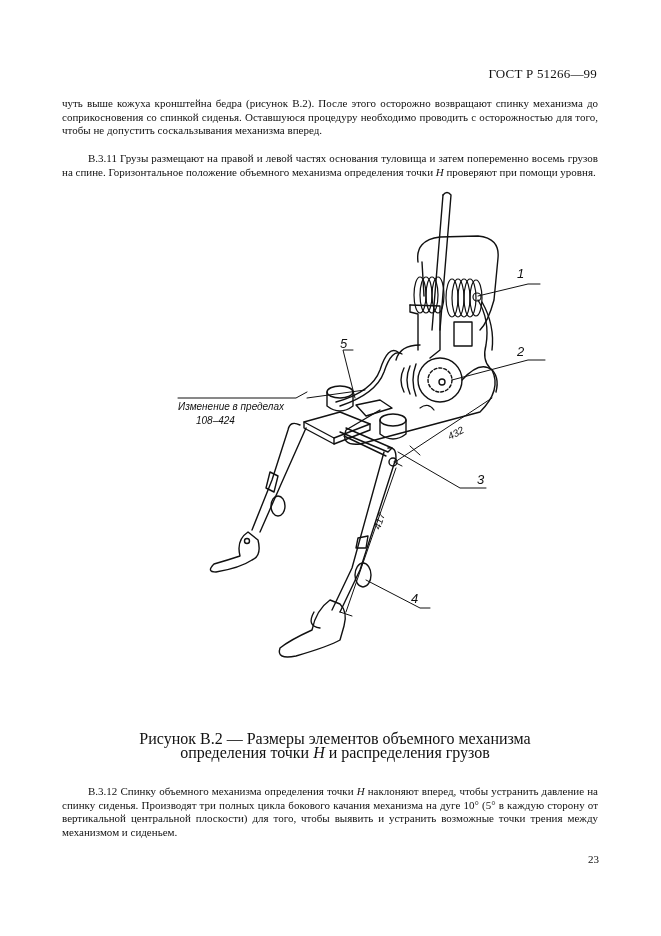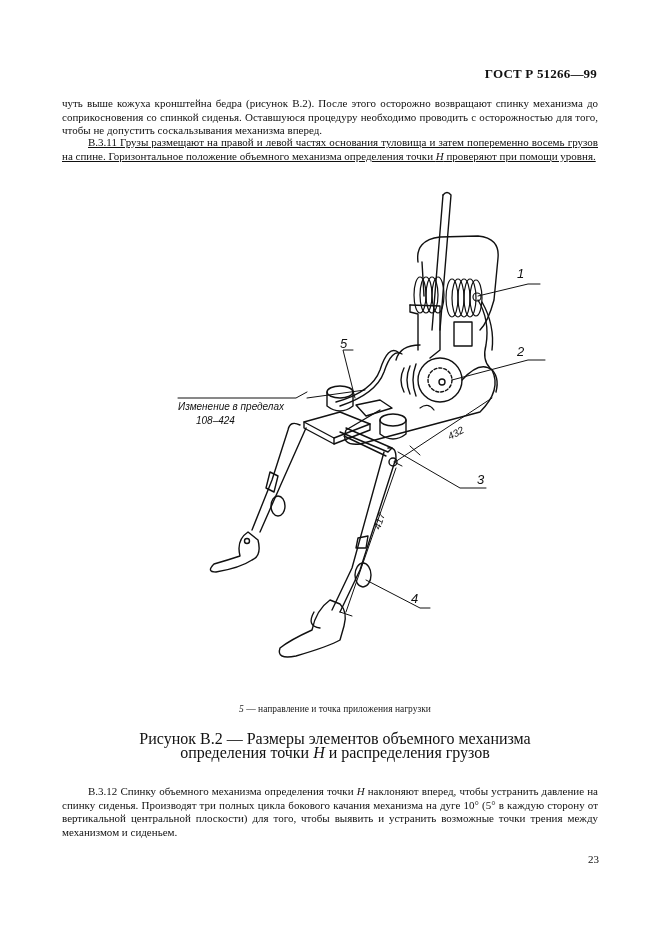--- a/index.html
+++ b/index.html
@@ -1,22 +1,22 @@
 <!DOCTYPE html>
 <html><head>
 <meta charset="utf-8">
 <style>
   html, body { margin: 0; padding: 0; background: #ffffff; }
   body { width: 661px; height: 936px; position: relative; overflow: hidden;
          font-family: "Liberation Serif", "DejaVu Serif", serif; color: #111; }
-  .header { position: absolute; top: 66px; right: 64px; font-weight: bold; font-size: 13px; letter-spacing: 0.2px; margin-left: 28px; }
+  .header { position: absolute; top: 66px; right: 64px; font-weight: normal; font-size: 13px; letter-spacing: 0.2px; margin-left: 28px; }
   .para { position: absolute; left: 62px; width: 536px; font-size: 11px; line-height: 13.6px; text-align: justify; }
   .para .indent { display: inline-block; width: 26px; }
   .p1 { top: 97px; }
-  .p2 { top: 136px; text-decoration: underline; }
+  .p2 { top: 152px; }
   .p3 { top: 785px; }
   .figure { position: absolute; left: 130px; top: 185px; width: 420px; height: 500px; }
   .legend { position: absolute; left: 100px; width: 470px; top: 703px; text-align: center; font-size: 9.5px; line-height: 13px; color: #222; }
   .legend i { font-style: italic; }
   .caption { position: absolute; left: 100px; width: 470px; top: 732px; text-align: center; font-size: 16px; line-height: 13.5px; }
   .pagenum { position: absolute; right: 62px; top: 853px; font-size: 11px; }
   em.it { font-style: italic; }
 </style>
 </head>
 <body>
@@ -130,20 +130,19 @@
     <g fill="#111" stroke="none" font-family="Liberation Sans, sans-serif" font-style="italic" font-size="10">
       <text x="178" y="410">Изменение в пределах</text>
       <text x="196" y="424">108–424</text>
       <text x="450" y="440" transform="rotate(-28 450 440)">432</text>
       <text x="380" y="530" transform="rotate(-72 380 530)">417</text>
     </g>
   </svg>
 </div>
 
 <div class="legend">
-  <div><i>5</i><span> — направление и точка приложения нагрузки</span></div>
 </div>
 
 <div class="caption"><span>Рисунок В.2 — Размеры элементов объемного механизма определения точки </span><em class="it">H</em><span> и распределения грузов</span></div>
 
 <div class="para p3"><span class="indent"></span><span>В.3.12 Спинку объемного механизма определения точки </span><em class="it">H</em><span> наклоняют вперед, чтобы устранить давление на спинку сиденья. Производят три полных цикла  бокового качания механизма на дуге 10° (5° в каждую сторону от вертикальной центральной плоскости) для того, чтобы выявить и устранить возможные точки трения между механизмом и сиденьем.</span></div>
 
 <div class="pagenum">23</div>
 
 </body></html>

